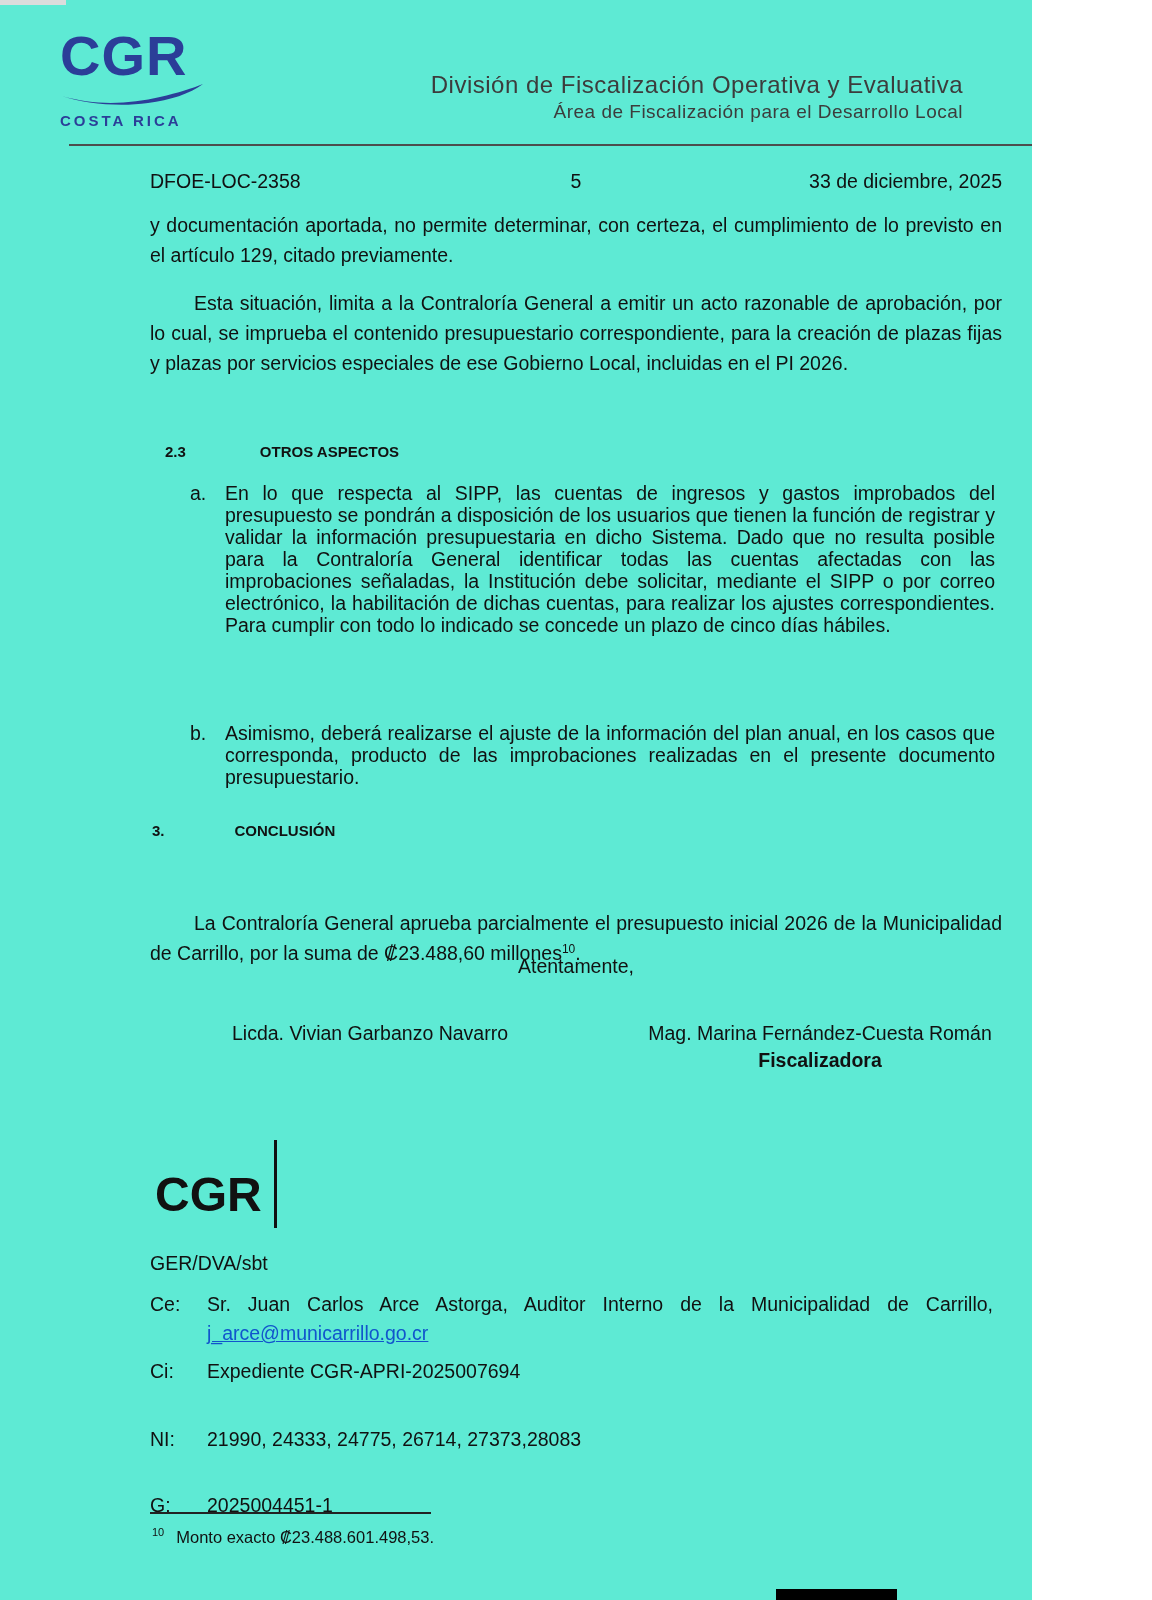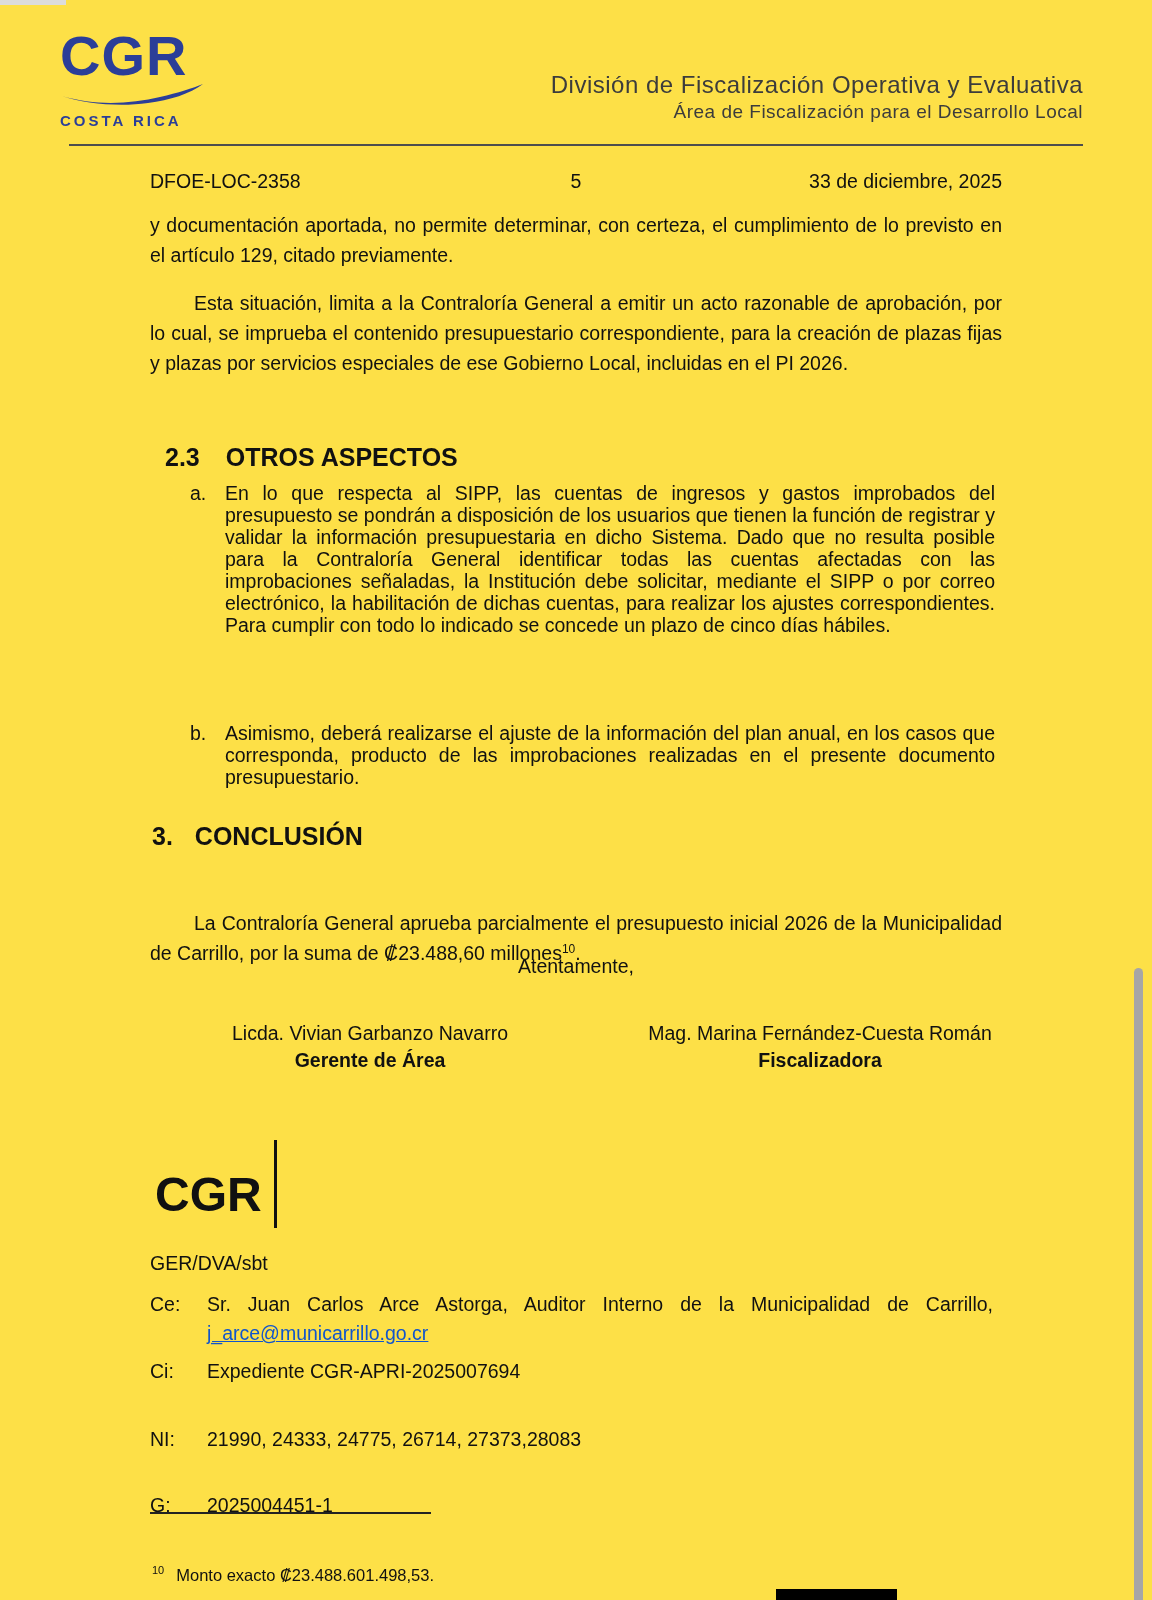--- a/index.html
+++ b/index.html
@@ -3,23 +3,23 @@
 <meta charset="utf-8">
 <style>
   * { margin: 0; padding: 0; box-sizing: border-box; }
   html, body { background: #ffffff; }
   body {
     font-family: "Liberation Sans", "DejaVu Sans", sans-serif;
     color: #111111;
   }
   .page {
     position: relative;
-    width: 1152px;
+    width: 1032px;
     height: 1600px;
-    background: #fde047;
+    background: #5eead4;
     overflow: hidden;
   }
 
   
   .corner-artifact {
     position: absolute; left: 0; top: 0; width: 66px; height: 5px;
     background: #dcdcdc;
   }
   .logo-block { position: absolute; left: 60px; top: 26px; width: 160px; }
   .logo-text {
@@ -56,22 +56,23 @@
 
   
   .para {
     position: absolute; left: 150px; width: 852px;
     font-size: 19.5px; line-height: 30px; text-align: justify;
   }
   .p1 { top: 210px; }
   .p2 { top: 288px; text-indent: 44px; }
 
   .heading {
-    position: absolute; font-size: 25px; font-weight: 700;
+    position: absolute; font-size: 15px; font-weight: 700;
     display: flex;
+    gap: 48px;
   }
   .h23 { left: 165px; top: 443px; }
   .h23 .heading-title { margin-left: 26px; }
   .h3  { left: 152px; top: 822px; }
   .h3 .heading-title { margin-left: 22px; }
 
   .list-item-label {
     position: absolute; left: 190px; font-size: 19.5px;
   }
   .list-item-text {
@@ -128,21 +129,21 @@
   .ni-text  { top: 1428px; }
   .g-label  { top: 1494px; }
   .g-text   { top: 1494px; }
 
   
   .footnote-rule {
     position: absolute; left: 150px; top: 1512px; width: 281px;
     border-top: 2.5px solid #222;
   }
   .footnote {
-    position: absolute; left: 152px; top: 1564px; font-size: 16.5px;
+    position: absolute; left: 152px; top: 1526px; font-size: 16.5px;
   }
   .footnote sup { font-size: 11px; vertical-align: super; margin-right: 12px; }
 
   
   .redaction-bar {
     position: absolute; left: 776px; top: 1589px; width: 121px; height: 11px;
     background: #000;
   }
   .scrollbar-thumb {
     position: absolute; left: 1134px; top: 968px; width: 9px; height: 632px;
@@ -197,21 +198,20 @@
   </div>
 
   <div class="para conclusion">
     <span>La Contraloría General aprueba parcialmente el presupuesto inicial 2026 de la Municipalidad de Carrillo, por la suma de ₡23.488,60 millones</span><sup>10</sup><span>.</span>
   </div>
 
   <div class="closing">Atentamente,</div>
 
   <div class="sig-block sig-left">
     <div class="sig-name">Licda. Vivian Garbanzo Navarro</div>
-    <div class="sig-title">Gerente de Área</div>
   </div>
   <div class="sig-block sig-right">
     <div class="sig-name">Mag. Marina Fernández-Cuesta Román</div>
     <div class="sig-title">Fiscalizadora</div>
   </div>
 
   <div class="stamp">
     <div class="stamp-brand">CGR</div>
     <div class="stamp-divider"></div>
   </div>

